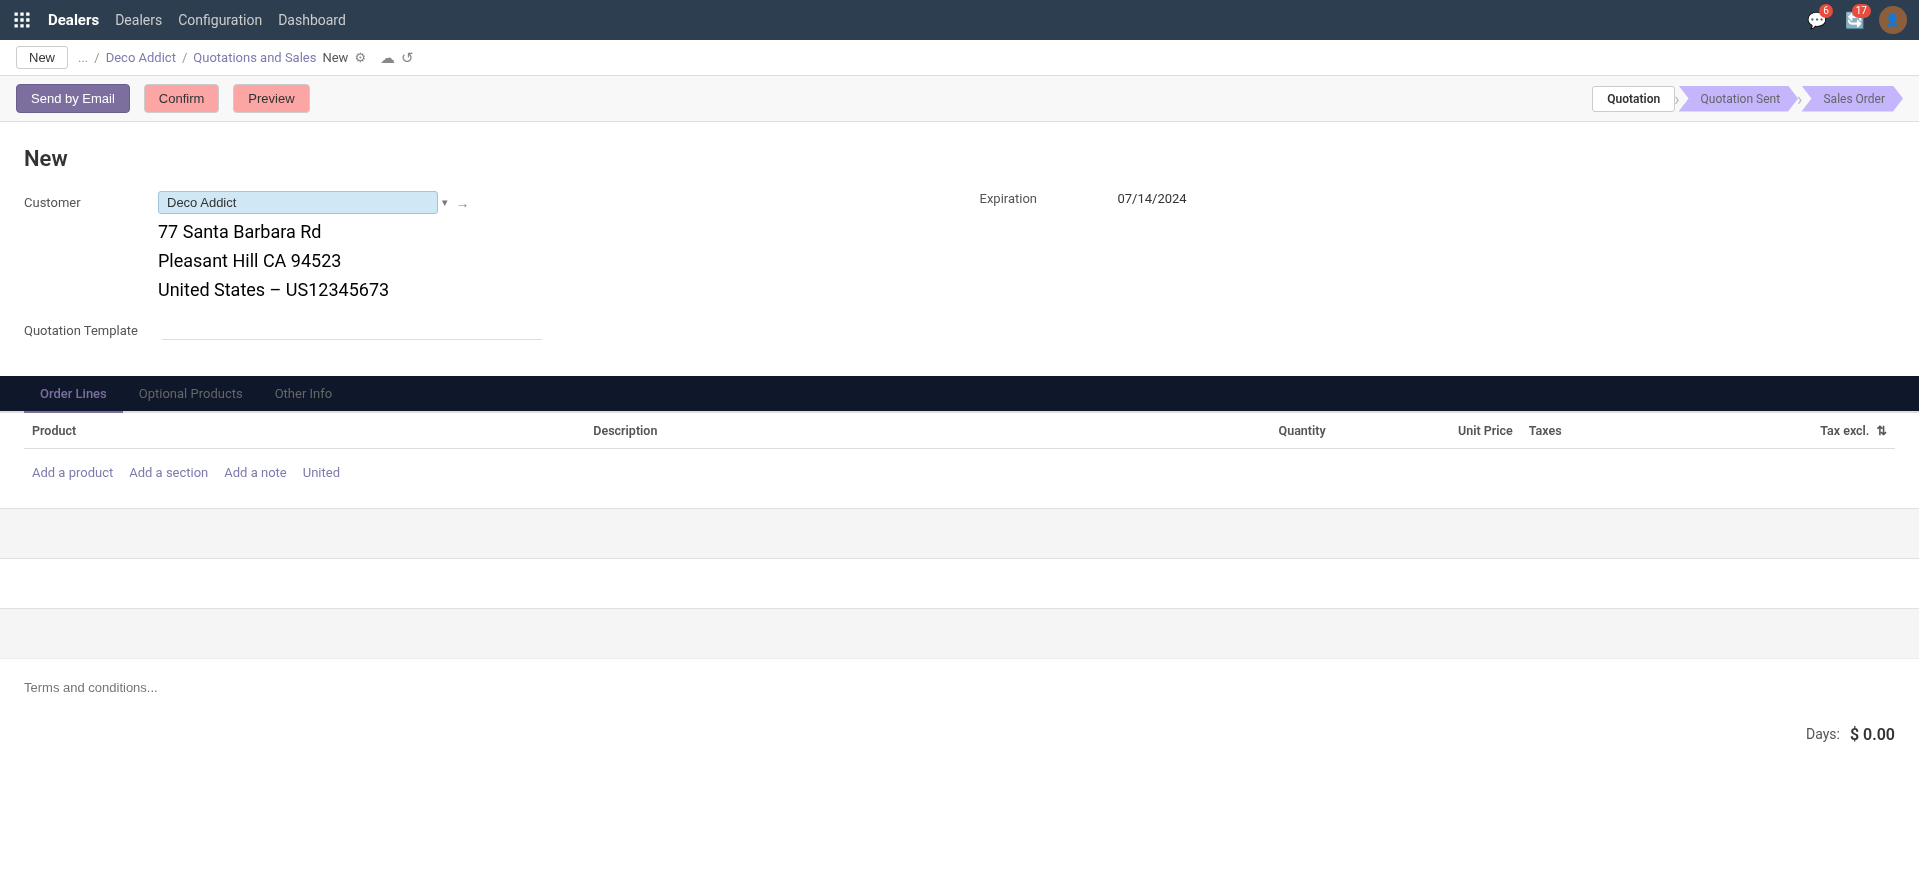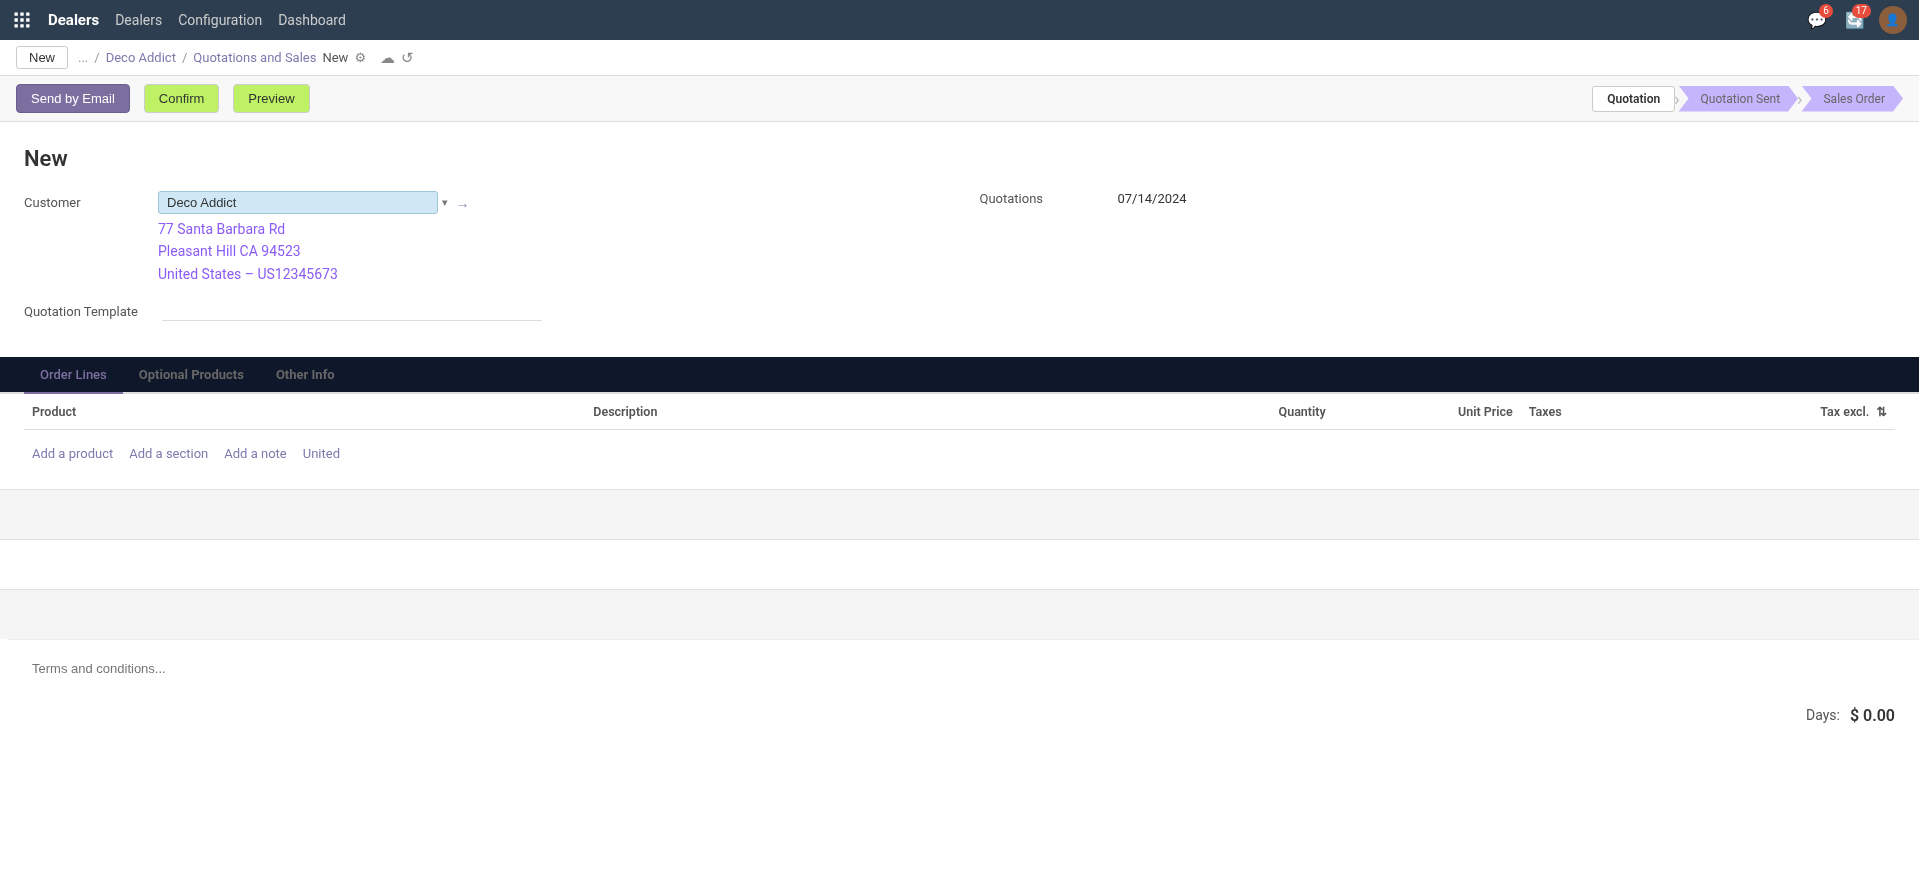--- a/index.html
+++ b/index.html
@@ -64,21 +64,21 @@
       display: flex;
       align-items: center;
       justify-content: space-between;
     }
     .action-btns { display: flex; gap: 14px; }
     .btn-primary {
       background: #7c6fa0; color: #fff; border: 1px solid #6a5e8e;
       padding: 6px 14px; border-radius: 4px; cursor: pointer; font-size: 13px;
     }
     .btn-secondary {
-      background: #bef264; color: #333; border: 1px solid #ccc;
+      background: #fca5a5; color: #333; border: 1px solid #ccc;
       padding: 6px 14px; border-radius: 4px; cursor: pointer; font-size: 13px;
     }
 
     
     .status-pipeline {
       display: flex; align-items: center; gap: 0;
     }
     .status-step {
       padding: 6px 18px 6px 22px;
       background: #c4b5fd;
@@ -121,40 +121,40 @@
     .form-value { flex: 1; }
     .customer-input-wrapper {
       display: flex; align-items: center; gap: 4px; width: 100%; max-width: 380px;
     }
     .customer-input {
       background: #d0e8f5; border: 1px solid #a0c4d8; padding: 3px 8px;
       border-radius: 3px; font-size: 13px; width: 280px; color: #333;
     }
     .dropdown-arrow { color: #777; cursor: pointer; font-size: 11px; }
     .ext-link { color: #7c7bad; cursor: pointer; font-size: 14px; margin-left: 4px; }
-    .address-block { margin-top: 4px; font-size: 14px; color: #8b5cf6; line-height: 1.6; }
+    .address-block { margin-top: 4px; font-size: 18px; color: #000000; line-height: 1.6; }
 
     .right-fields { display: flex; flex-direction: column; gap: 12px; }
     .right-row { display: flex; gap: 8px; align-items: center; }
     .right-label { color: #555; font-size: 13px; min-width: 130px; }
     .right-value { font-size: 13px; color: #333; }
 
     .quotation-template-row { display: flex; align-items: center; gap: 8px; margin-bottom: 16px; }
     .quotation-template-label { color: #555; font-size: 13px; min-width: 130px; }
     .quotation-template-input { border: none; border-bottom: 1px solid #ddd; width: 380px; font-size: 13px; padding: 2px 4px; outline: none; }
 
     
     .tabs {
       display: flex; border-bottom: 2px solid #ddd;
       margin: 0 0 0 0; padding: 0 24px;
       background: #0f172a;
     }
     .tab {
       padding: 10px 16px; cursor: pointer; font-size: 13px; color: #666;
-      border-bottom: 2px solid transparent; margin-bottom: -2px; font-weight: bold;
+      border-bottom: 2px solid transparent; margin-bottom: -2px;
     }
     .tab.active { color: #7c6fa0; border-bottom-color: #7c6fa0; font-weight: 500; }
 
     
     .table-area { padding: 0 24px; }
     .order-table { width: 100%; border-collapse: collapse; margin-top: 0; }
     .order-table th {
       text-align: left; font-size: 12.5px; font-weight: 600; color: #555;
       padding: 10px 8px; border-bottom: 1px solid #ddd;
     }
@@ -163,21 +163,21 @@
     .col-desc { width: 30%; }
     .col-qty { width: 10%; text-align: right; }
     .col-price { width: 10%; text-align: right; }
     .col-taxes { width: 10%; }
     .col-total { width: 10%; text-align: right; }
 
     .add-row { display: flex; gap: 16px; padding: 8px 8px; }
     .add-link { color: #7c7bad; cursor: pointer; font-size: 13px; }
 
     
-    .footer-area { padding: 20px 24px; background: #fff; border-top: 1px solid #eee; margin-left: 8px; }
+    .footer-area { padding: 20px 24px; background: #fff; border-top: 1px solid #eee; }
     .terms-input { width: 100%; border: none; outline: none; font-size: 13px; color: #aaa; }
     .total-row { display: flex; justify-content: flex-end; align-items: center; gap: 10px; padding: 10px 24px; }
     .total-label { font-size: 14px; color: #555; }
     .total-value { font-size: 16px; font-weight: 600; color: #333; }
 
     
     ::-webkit-scrollbar { width: 8px; }
     ::-webkit-scrollbar-track { background: #f1f1f1; }
     ::-webkit-scrollbar-thumb { background: #ccc; border-radius: 4px; }
   </style>
@@ -262,21 +262,21 @@
           </div>
         </div>
         <div class="quotation-template-row" style="margin-top:16px;">
           <span class="quotation-template-label">Quotation Template</span>
           <input class="quotation-template-input" type="text" value="" style="">
         </div>
       </div>
 
       <div class="right-fields">
         <div class="right-row">
-          <span class="right-label">Quotations</span>
+          <span class="right-label">Expiration</span>
           <span class="right-value">07/14/2024</span>
         </div>
       </div>
     </div>
   </div>
 
   <div class="tabs">
     <div class="tab active">Order Lines</div>
     <div class="tab">Optional Products</div>
     <div class="tab">Other Info</div>

